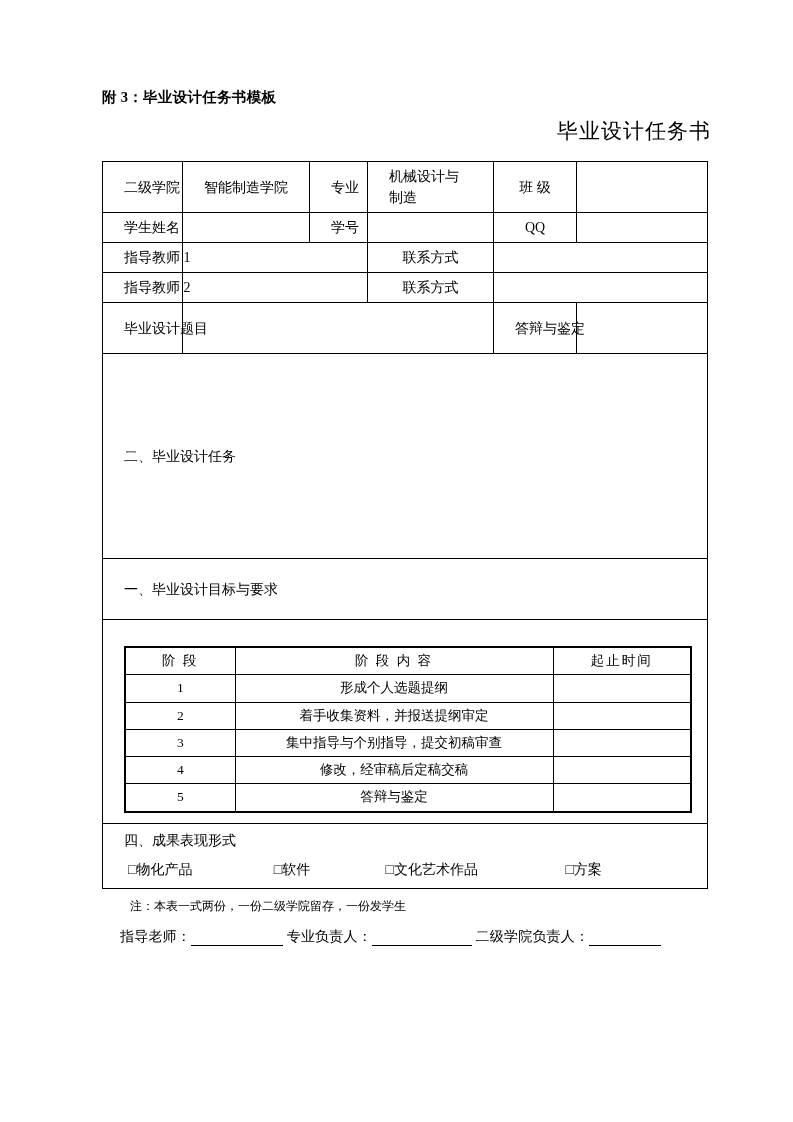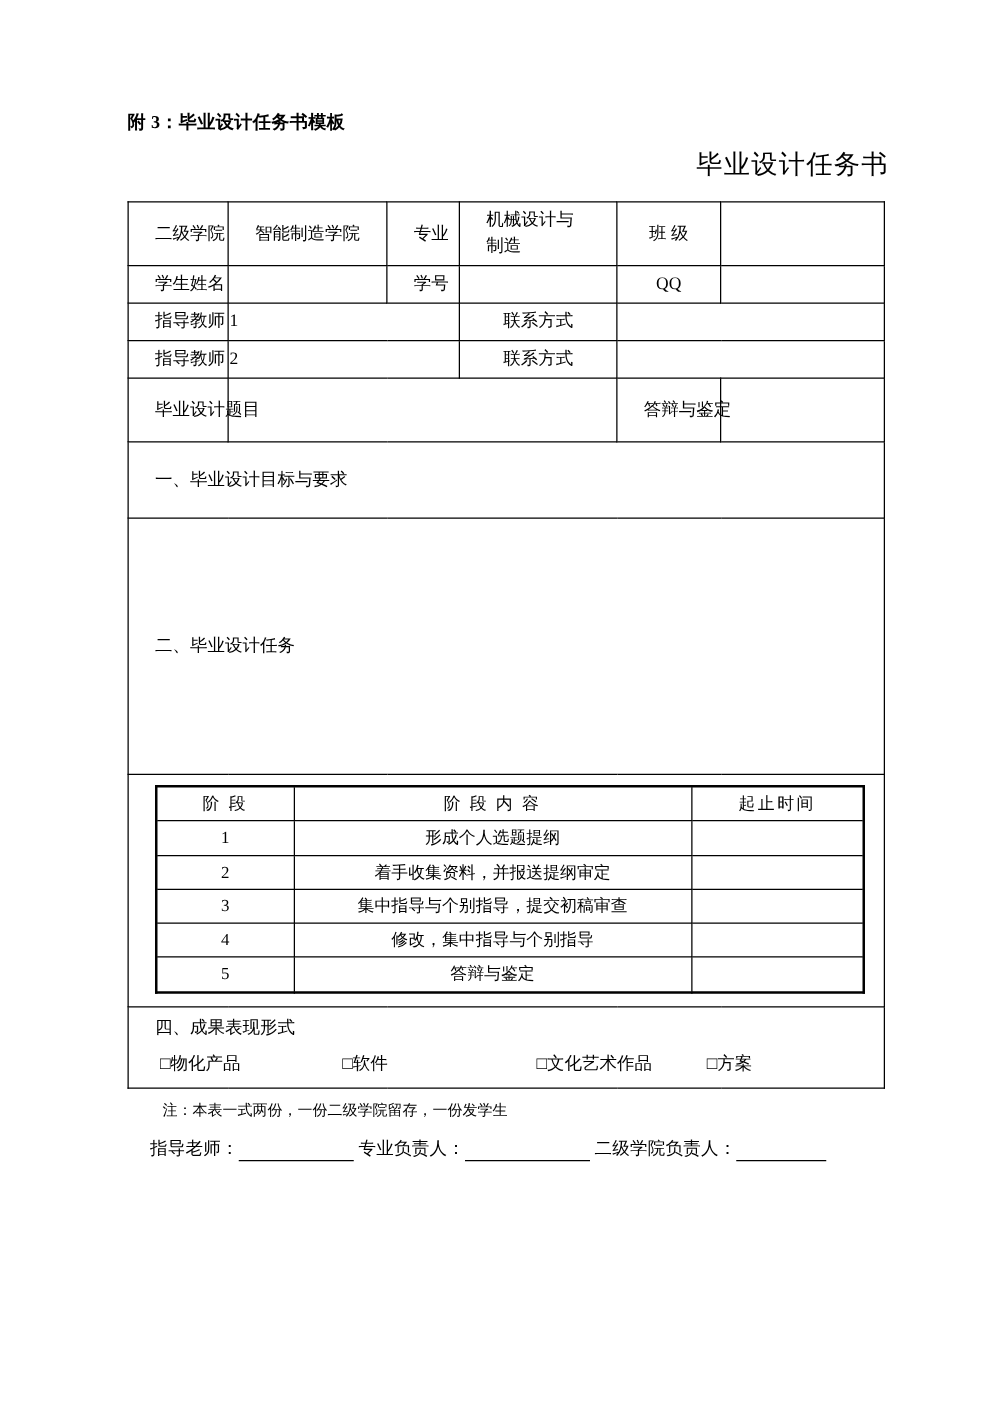--- a/index.html
+++ b/index.html
@@ -57,21 +57,21 @@
   td.section {
     text-align: left;
     vertical-align: top;
     padding: 6px 8px;
   }
 
   
   table.sched {
     border-collapse: collapse;
     width: 566px;
-    margin: 4px auto 6px auto;
+    margin: 22px auto 6px auto;
     table-layout: fixed;
     border: 2px solid #000;
   }
   table.sched td, table.sched th {
     border: 1px solid #000;
     font-size: 13.5px;
     text-align: center;
     padding: 3px 4px;
     font-weight: normal;
     line-height: 1.5;
@@ -83,21 +83,21 @@
     padding-top: 2px;
   }
   .checks {
     display: flex;
     font-size: 14px;
     padding: 8px 4px 4px 4px;
   }
   .checks > div { }
   .c1 { width: 150px; }
   .c2 { width: 115px; }
-  .c3 { width: 185px; text-align: center; }
+  .c3 { width: 185px; }
   .c4 { width: 120px; }
   .note {
     font-size: 12px;
     margin: 9px 0 0 28px;
   }
   .signs {
     font-size: 14px;
     margin: 13px 0 0 18px;
     letter-spacing: 0.2px;
   }
@@ -153,24 +153,24 @@
         <td class="lbl">联系方式</td>
         <td class="val" colspan="2"></td>
       </tr>
       <tr>
         <td class="lbl" style="height:42px">毕业设计题目</td>
         <td class="val" colspan="3"></td>
         <td class="lbl">答辩与鉴定</td>
         <td class="val"></td>
       </tr>
       <tr>
+        <td class="section" colspan="6" style="height:196px">二、毕业设计任务</td>
+      </tr>
+      <tr>
         <td class="section" colspan="6" style="height:52px">一、毕业设计目标与要求</td>
-      </tr>
-      <tr>
-        <td class="section" colspan="6" style="height:196px">二、毕业设计任务</td>
       </tr>
       <tr>
         <td class="section" colspan="6">
           <table class="sched">
             <colgroup>
               <col style="width:110px">
               <col style="width:318px">
               <col style="width:138px">
             </colgroup>
             <tbody>
@@ -189,21 +189,21 @@
                 <td>着手收集资料，并报送提纲审定</td>
                 <td></td>
               </tr>
               <tr>
                 <td>3</td>
                 <td>集中指导与个别指导，提交初稿审查</td>
                 <td></td>
               </tr>
               <tr>
                 <td>4</td>
-                <td>修改，集中指导与个别指导</td>
+                <td>修改，经审稿后定稿交稿</td>
                 <td></td>
               </tr>
               <tr>
                 <td>5</td>
                 <td>答辩与鉴定</td>
                 <td></td>
               </tr>
             </tbody>
           </table>
         </td>

